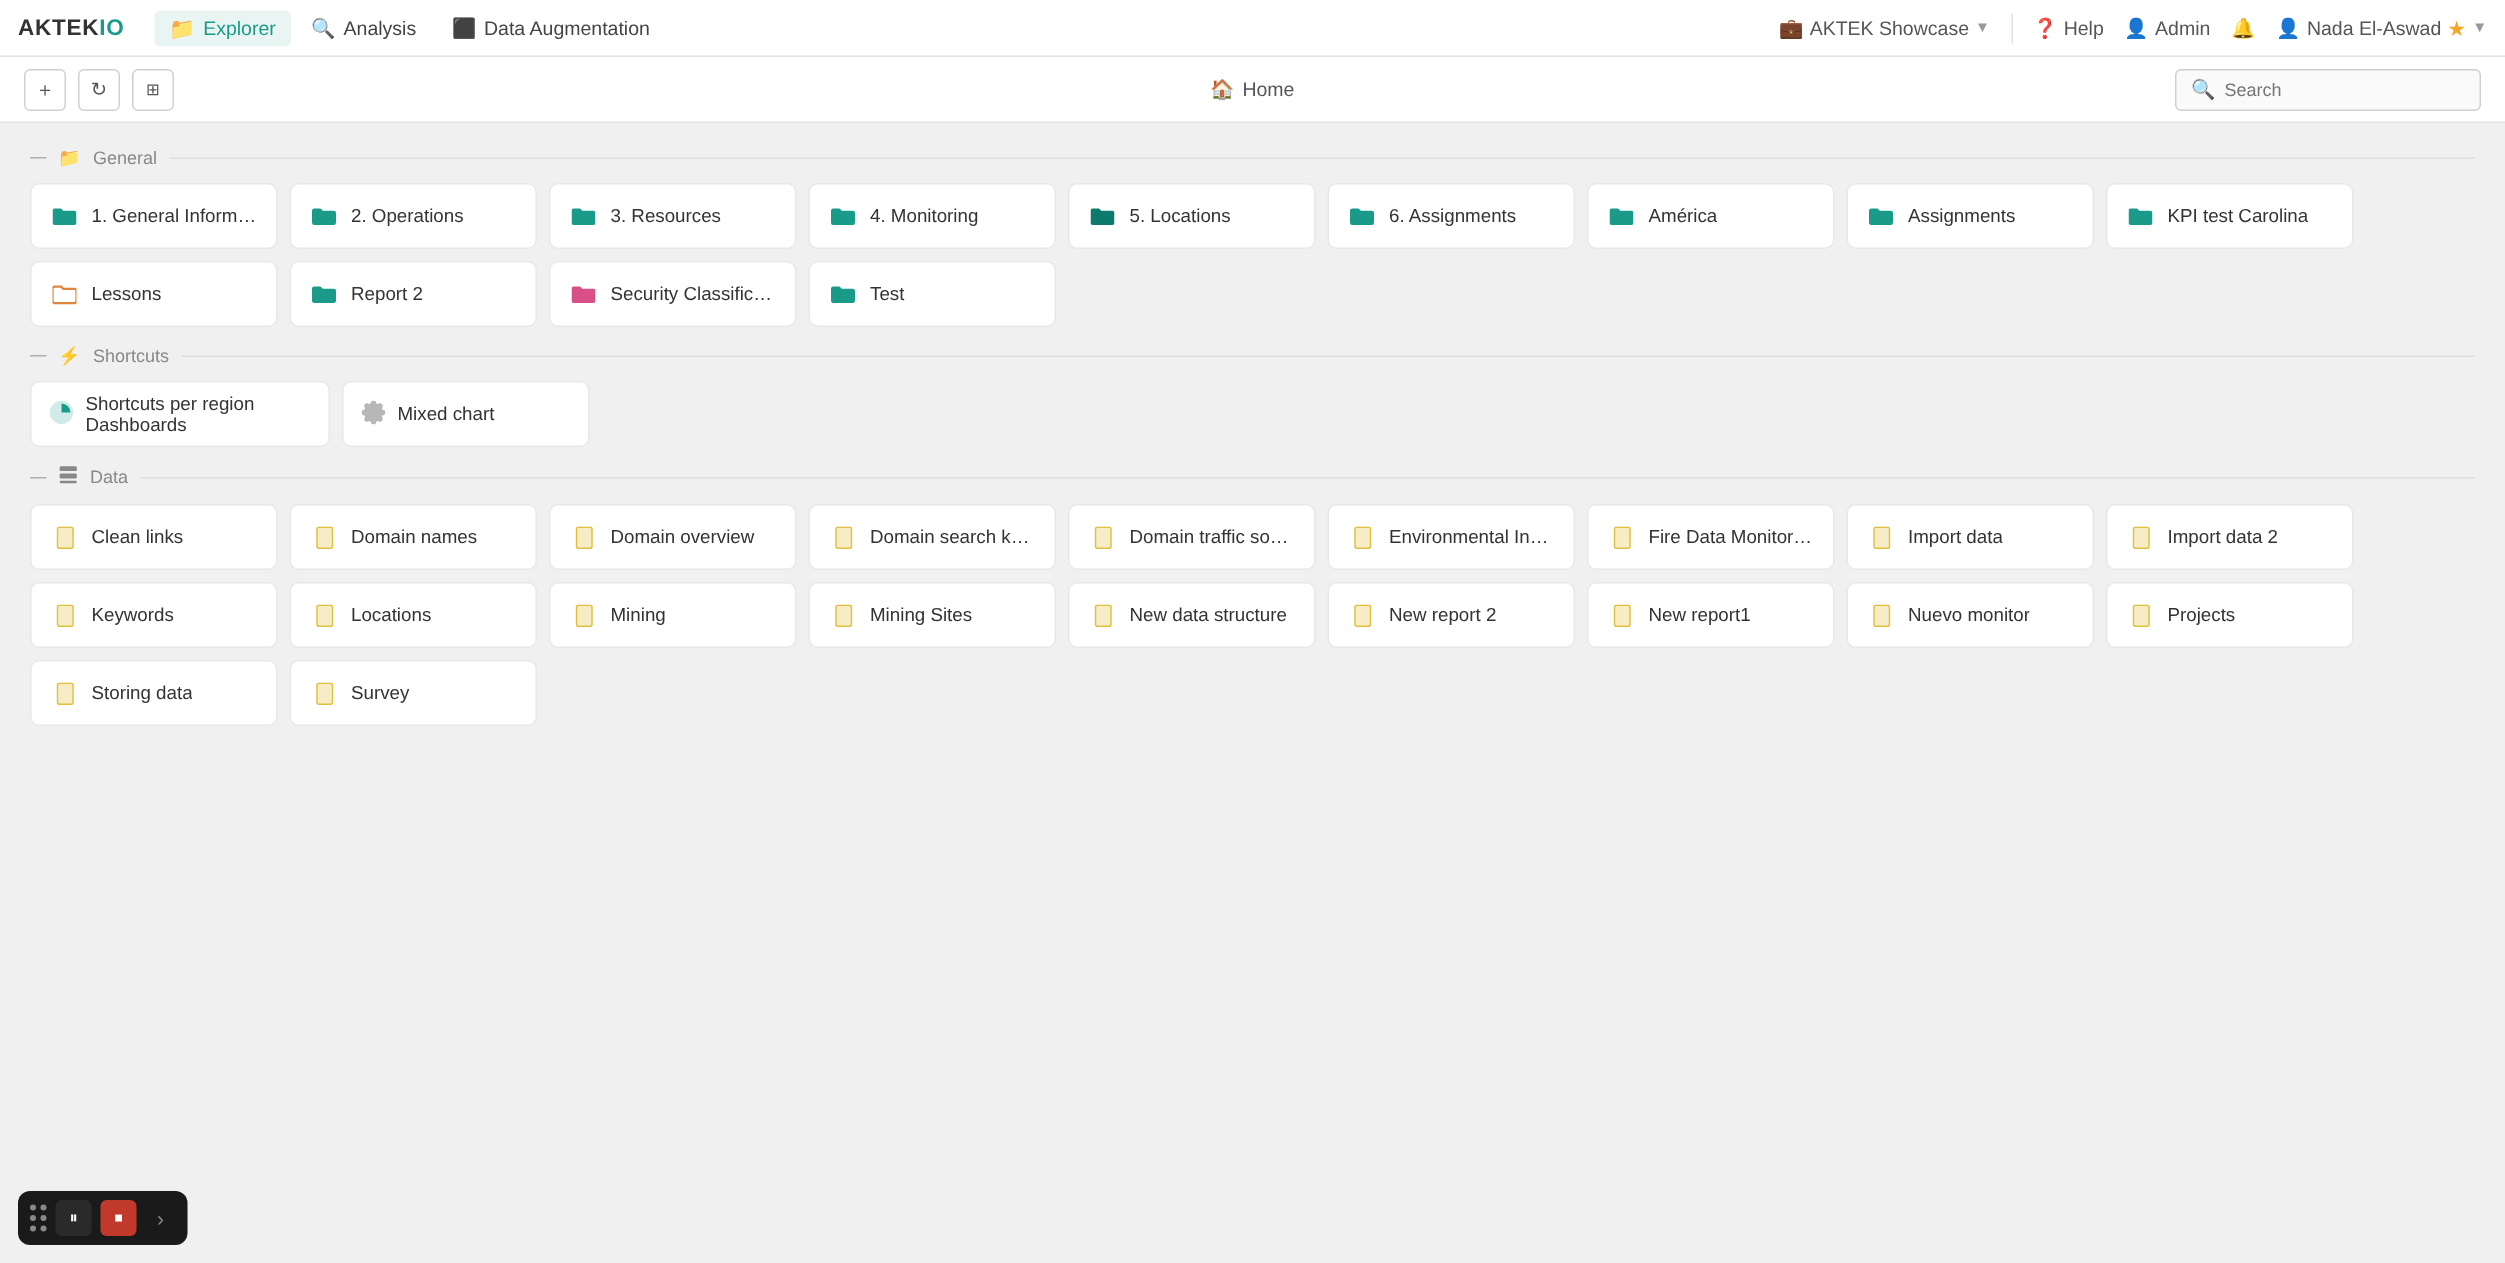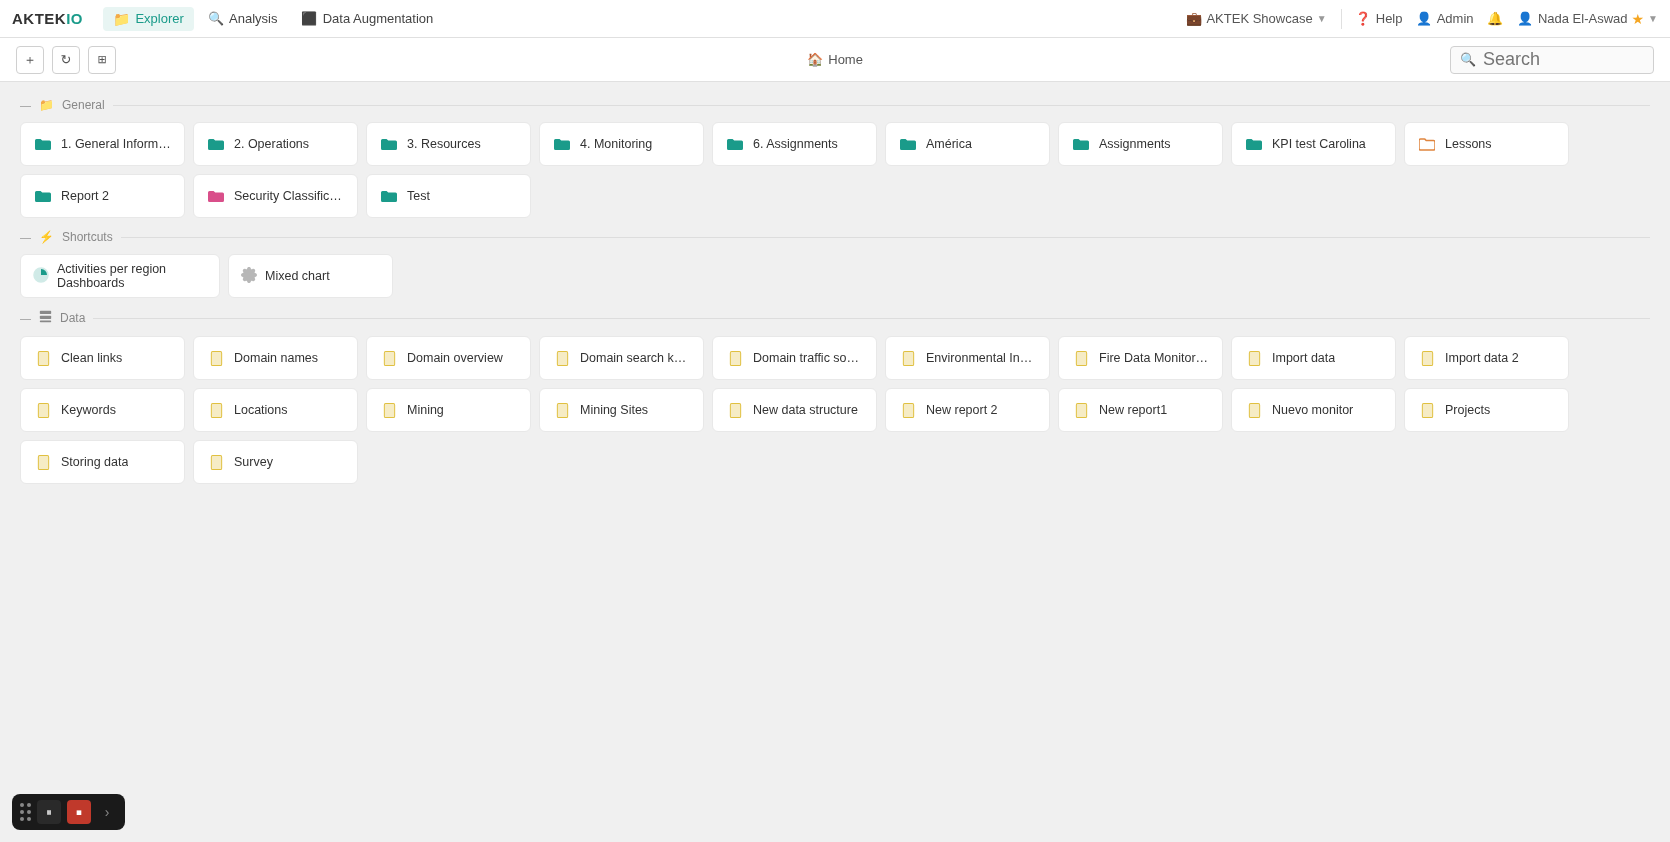--- a/index.html
+++ b/index.html
@@ -48,21 +48,21 @@
       position: absolute; left: 50%; transform: translateX(-50%);
       display: flex; align-items: center; gap: 5px; font-size: 13px; color: #555;
     }
     .toolbar-search {
       margin-left: auto;
       display: flex; align-items: center;
       border: 1px solid #d0d0d0; border-radius: 4px;
       background: #fafafa; padding: 0 10px; height: 28px; gap: 6px; min-width: 200px;
     }
     .toolbar-search input {
-      border: none; background: transparent; outline: none; font-size: 18px; color: #555; width: 160px;
+      border: none; background: transparent; outline: none; font-size: 12px; color: #555; width: 160px;
     }
 
     
     .main-content {
       padding: 16px 20px; background: #f0f0f0; min-height: calc(100vh - 82px);
     }
 
     
     .section { margin-bottom: 12px; }
     .section-header {
@@ -228,20 +228,28 @@
       </div>
       <div class="item-card">
         <div class="icon-box icon-teal">
           <svg width="16" height="16" viewBox="0 0 16 16" fill="currentColor">
               <path d="M1.5 3A1.5 1.5 0 000 4.5v8A1.5 1.5 0 001.5 14h13a1.5 1.5 0 001.5-1.5V6a1.5 1.5 0 00-1.5-1.5H7.207L5.854 3.146A.5.5 0 005.5 3H1.5z"></path>
             </svg>
         </div>
         <span class="card-label">4. Monitoring</span>
       </div>
       <div class="item-card">
+        <div class="icon-box icon-dark-teal">
+          <svg width="16" height="16" viewBox="0 0 16 16" fill="currentColor">
+              <path d="M1.5 3A1.5 1.5 0 000 4.5v8A1.5 1.5 0 001.5 14h13a1.5 1.5 0 001.5-1.5V6a1.5 1.5 0 00-1.5-1.5H7.207L5.854 3.146A.5.5 0 005.5 3H1.5z"></path>
+            </svg>
+        </div>
+        <span class="card-label">5. Locations</span>
+      </div>
+      <div class="item-card">
         <div class="icon-box icon-teal">
           <svg width="16" height="16" viewBox="0 0 16 16" fill="currentColor">
               <path d="M1.5 3A1.5 1.5 0 000 4.5v8A1.5 1.5 0 001.5 14h13a1.5 1.5 0 001.5-1.5V6a1.5 1.5 0 00-1.5-1.5H7.207L5.854 3.146A.5.5 0 005.5 3H1.5z"></path>
             </svg>
         </div>
         <span class="card-label">6. Assignments</span>
       </div>
       <div class="item-card">
         <div class="icon-box icon-teal">
           <svg width="16" height="16" viewBox="0 0 16 16" fill="currentColor">
@@ -310,21 +318,21 @@
       <div class="section-divider"></div>
     </div>
     <div class="grid">
       <div class="shortcut-card">
         <div class="icon-box icon-teal">
           <svg width="16" height="16" viewBox="0 0 16 16" fill="currentColor">
               <circle cx="8" cy="8" r="7" fill="#1a9b8a" opacity="0.2" stroke="#1a9b8a" stroke-width="1.5"></circle>
               <path d="M8 8 L8 2 A6 6 0 0 1 14 8 Z" fill="#1a9b8a"></path>
             </svg>
         </div>
-        <span class="card-label">Activities per region Dashboards</span>
+        <span class="card-label">Shortcuts per region Dashboards</span>
       </div>
       <div class="shortcut-card">
         <div class="icon-box icon-gray">
           <svg width="16" height="16" viewBox="0 0 16 16" fill="currentColor" opacity="0.6">
               <path d="M8 4.754a3.246 3.246 0 100 6.492 3.246 3.246 0 000-6.492zM5.754 8a2.246 2.246 0 114.492 0 2.246 2.246 0 01-4.492 0z"></path>
               <path d="M9.796 1.343c-.527-1.79-3.065-1.79-3.592 0l-.094.319a.873.873 0 01-1.255.52l-.292-.16c-1.64-.892-3.433.902-2.54 2.541l.159.292a.873.873 0 01-.52 1.255l-.319.094c-1.79.527-1.79 3.065 0 3.592l.319.094a.873.873 0 01.52 1.255l-.16.292c-.892 1.64.901 3.434 2.541 2.54l.292-.159a.873.873 0 011.255.52l.094.319c.527 1.79 3.065 1.79 3.592 0l.094-.319a.873.873 0 011.255-.52l.292.16c1.64.893 3.434-.902 2.54-2.541l-.159-.292a.873.873 0 01.52-1.255l.319-.094c1.79-.527 1.79-3.065 0-3.592l-.319-.094a.873.873 0 01-.52-1.255l.16-.292c.893-1.64-.902-3.433-2.541-2.54l-.292.159a.873.873 0 01-1.255-.52l-.094-.319z"></path>
             </svg>
         </div>
         <span class="card-label">Mixed chart</span>
       </div>

